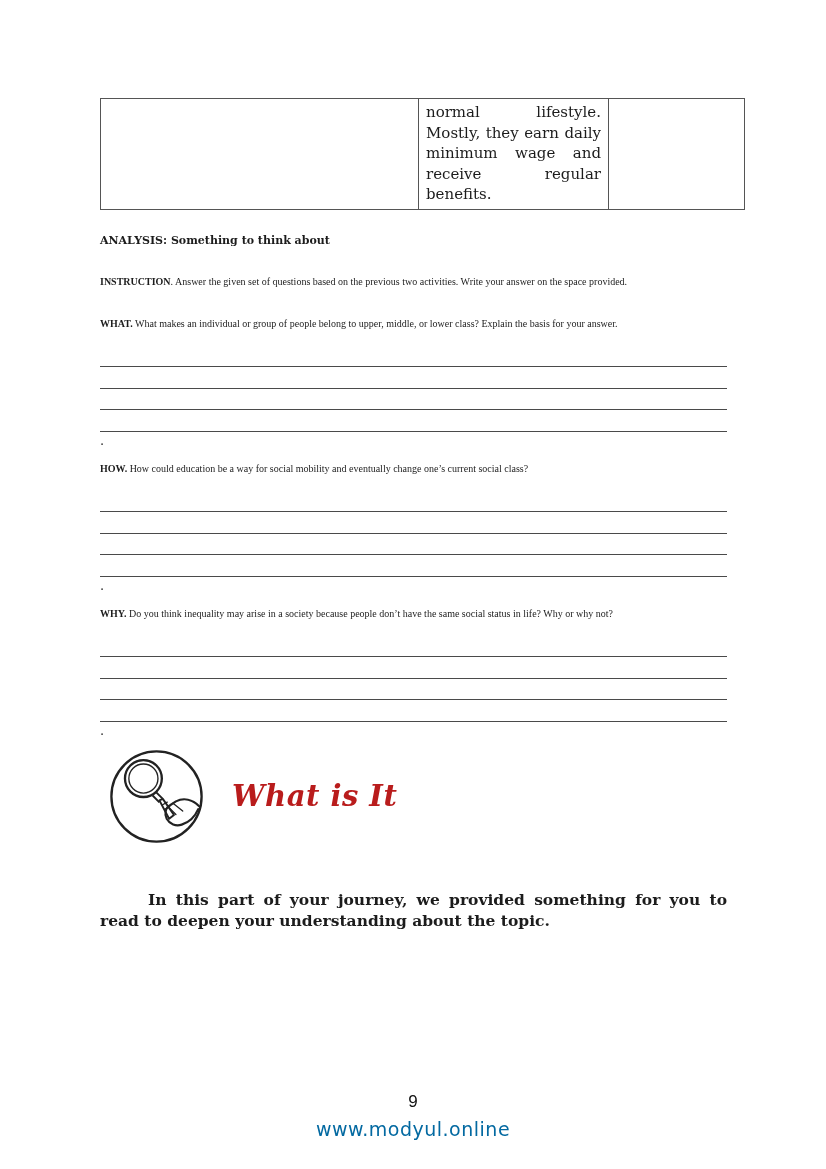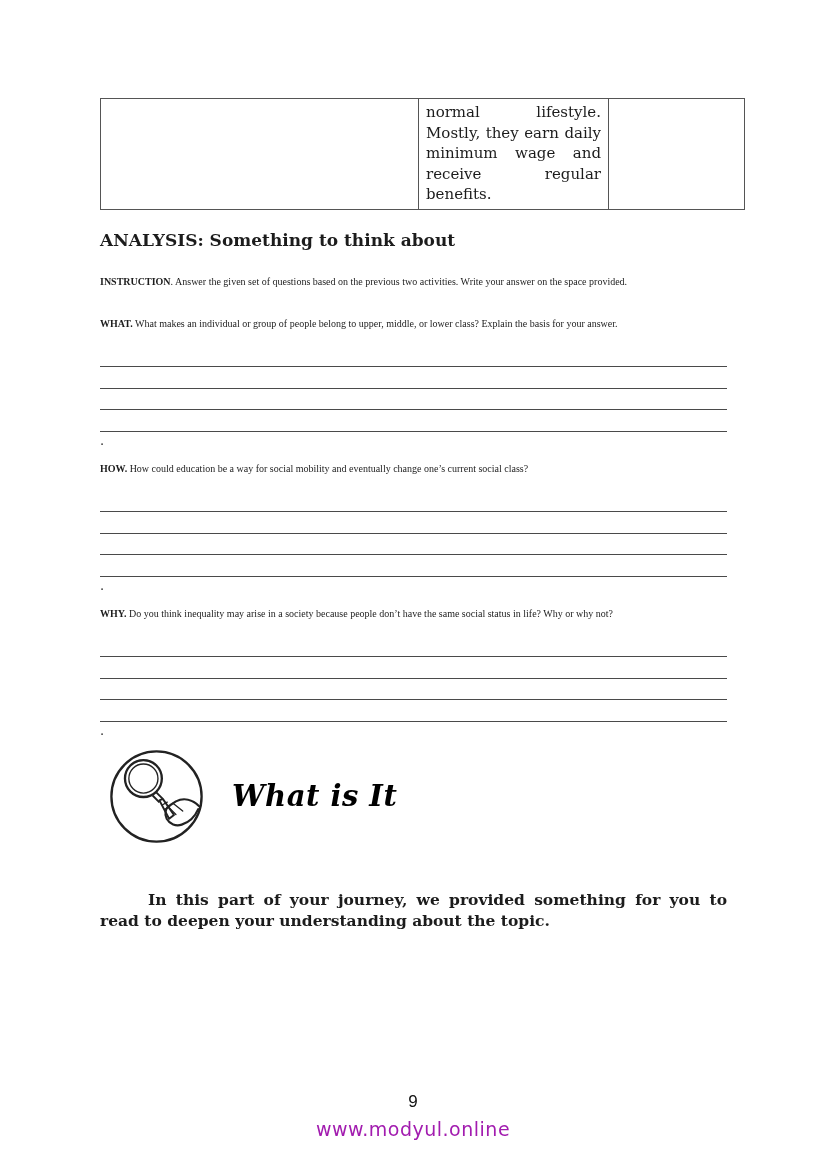--- a/index.html
+++ b/index.html
@@ -34,21 +34,21 @@
     height: 98px;
     overflow: hidden;
   }
   td.c1 { width: 303px; }
   td.c2 { width: 175px; }
   td.c3 { width: 121px; }
 
   .analysis-heading {
     margin-top: 21px;
     font-weight: bold;
-    font-size: 17px;
+    font-size: 11px;
     line-height: 19px;
   }
   .para {
     margin-top: 21px;
     font-size: 10px;
     line-height: 21px;
     text-align: justify;
     font-family: Liberation Serif, serif;
   }
   .para b { font-weight: bold; }
@@ -72,21 +72,21 @@
     align-items: center;
     margin-top: 10px;
   }
   .wii-icon { width: 97px; height: 97px; flex: 0 0 auto; margin-left: 8px; }
   .wii-heading {
     margin-left: 27px;
     font-size: 29px;
     font-weight: bold;
     font-style: italic;
     letter-spacing: 0.5px;
-    color: #000000;
+    color: #b91c1c;
   }
   .body-para {
     margin-top: 21px;
     font-size: 15.5px;
     line-height: 21px;
     text-align: justify;
     text-indent: 48px;
     font-weight: bold;
   }
   .body-para.first { margin-top: 44px; }
@@ -103,21 +103,21 @@
   }
   .watermark {
     position: absolute;
     top: 1118px;
     left: 0;
     width: 826px;
     text-align: center;
     font-family: "DejaVu Sans", sans-serif;
     font-size: 19px;
     letter-spacing: 0.5px;
-    color: #a21caf;
+    color: #0369a1;
   }
 </style>
 </head>
 <body>
 
 <div class="page">
   <div class="content">
 
     <table class="frag">
       <tbody>

